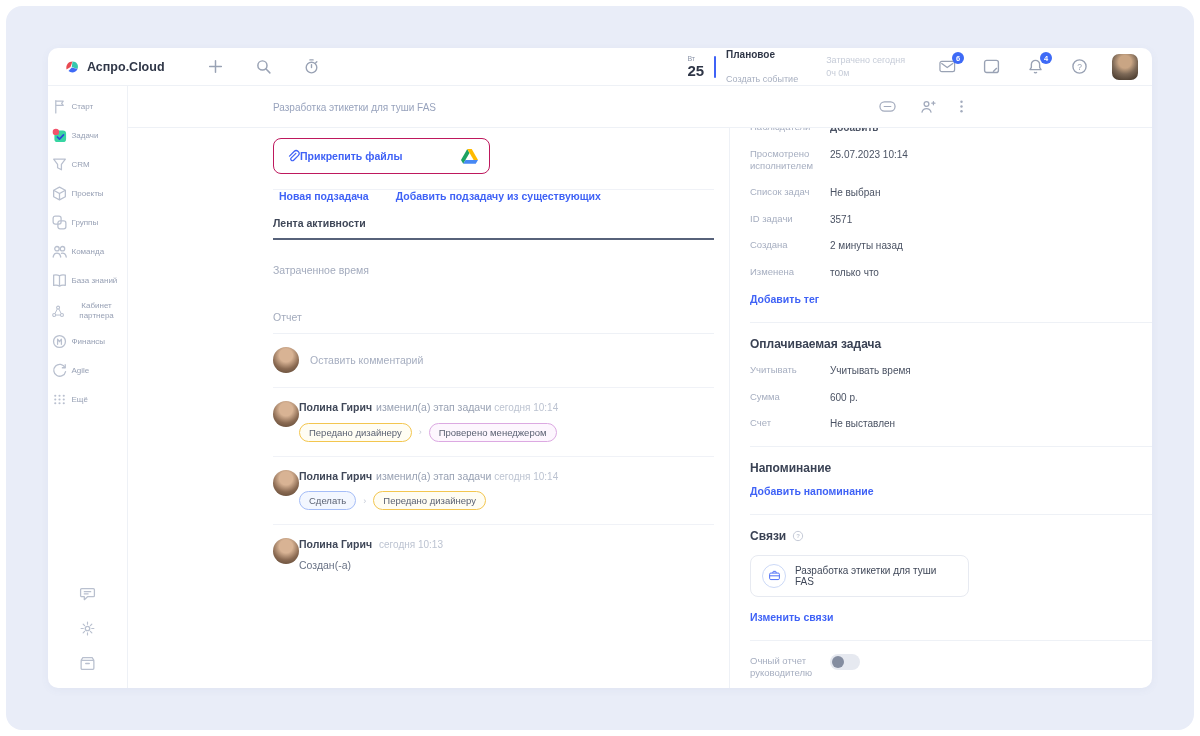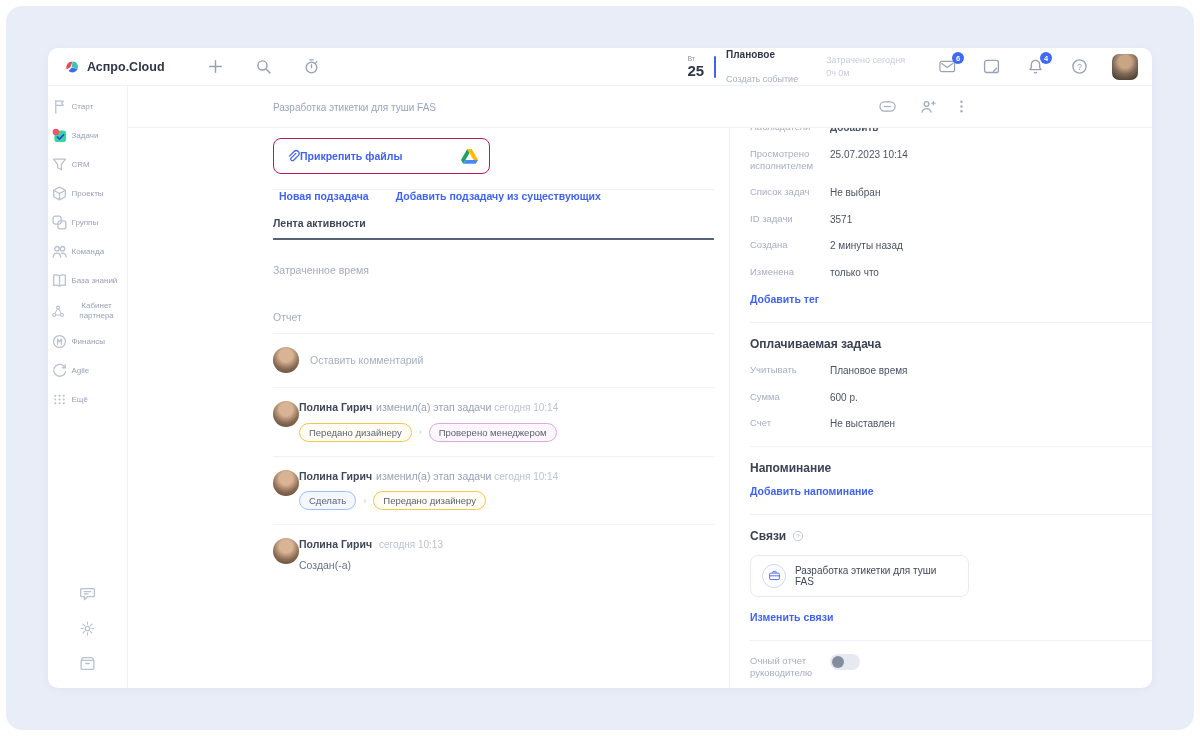--- a/index.html
+++ b/index.html
@@ -455,21 +455,21 @@
             <span class="dvalue">только что</span>
           </div>
 
           <span class="blue-link panel-link">Добавить тег</span>
 
           <div class="panel-div"></div>
 
           <div class="panel-h">Оплачиваемая задача</div>
           <div class="drow">
             <span class="dlabel">Учитывать</span>
-            <span class="dvalue">Плановое время</span>
+            <span class="dvalue">Учитывать время</span>
           </div>
           <div class="drow">
             <span class="dlabel">Сумма</span>
             <span class="dvalue">600 р.</span>
           </div>
           <div class="drow">
             <span class="dlabel">Счет</span>
             <span class="dvalue">Не выставлен</span>
           </div>
 

